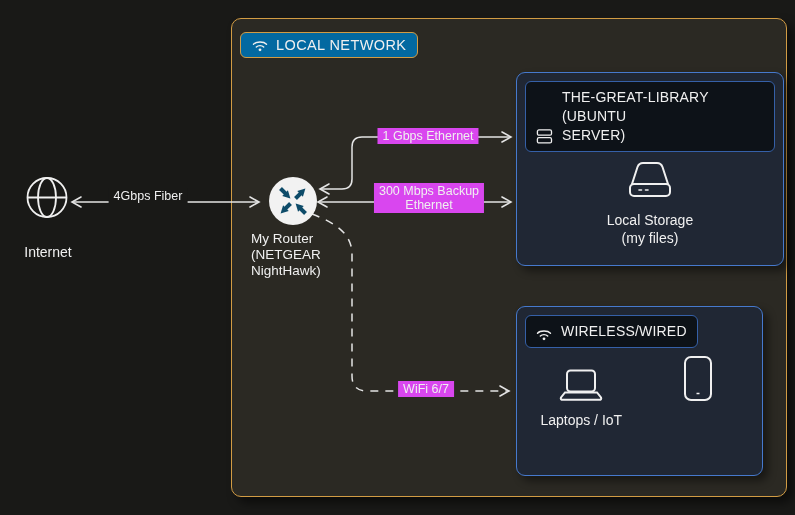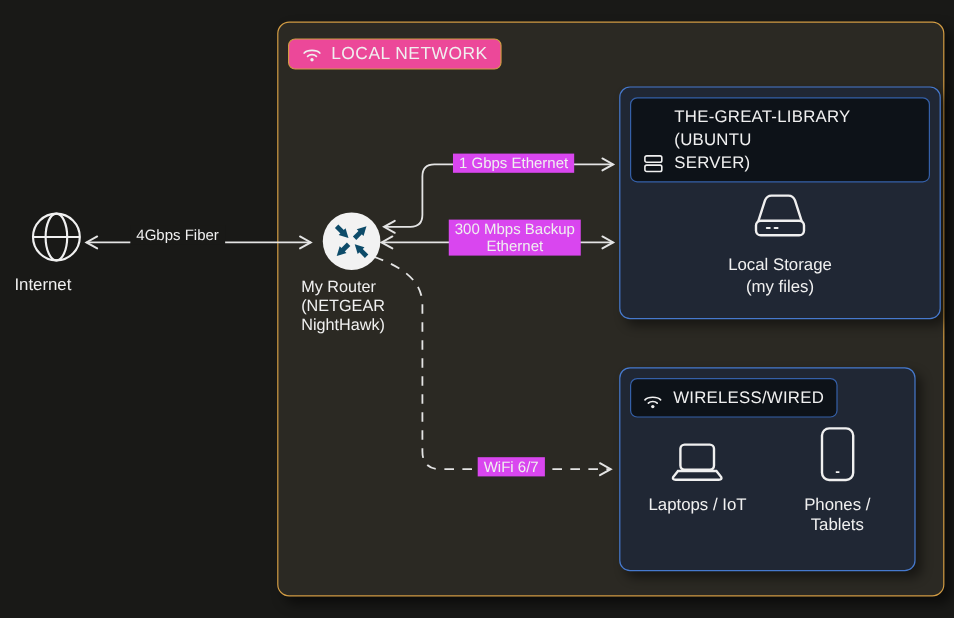--- a/index.html
+++ b/index.html
@@ -8,21 +8,21 @@
     font-family:"Liberation Sans",sans-serif;color:#f0f0f0;overflow:hidden;
   }
   
   .group{
     position:absolute;left:231px;top:18px;width:554px;height:477px;
     background:#2b2923;border:1.5px solid #d29c44;border-radius:10px;
     box-shadow:6px 6px 10px rgba(0,0,0,.5);z-index:0;
   }
   .group-label{
     position:absolute;left:240px;top:32px;display:flex;align-items:center;gap:8px;
-    background:#ec4899;border:1px solid #d29c44;border-radius:6px;
+    background:#0369a1;border:1px solid #d29c44;border-radius:6px;
     padding:4px 11px;font-size:14.5px;letter-spacing:.4px;z-index:3;white-space:nowrap;
   }
   
   svg.edges{position:absolute;left:0;top:0;z-index:1;}
   
   .edge-label{
     position:absolute;transform:translate(-50%,-50%);background:#d946ef;
     padding:1px 5px;font-size:12.5px;white-space:nowrap;z-index:2;text-align:center;line-height:14px;
   }
   .edge-label.outside{background:#191917;}
@@ -45,21 +45,21 @@
   .storage-wrap{position:absolute;left:0;right:0;top:86px;display:flex;flex-direction:column;align-items:center;}
   .storage-wrap .lbl{margin-top:12px;font-size:14px;line-height:18px;text-align:center;}
   .storage-wrap .lbl .blk{display:block;}
   
   .devices{position:absolute;left:6px;right:6px;top:42px;display:flex;}
   .device{flex:1;display:flex;flex-direction:column;align-items:center;}
   .icon-slot{height:54px;display:flex;align-items:flex-end;justify-content:center;}
   .device .lbl{margin-top:9px;font-size:14px;line-height:17px;text-align:center;width:86px;}
   
   .internet-node{position:absolute;left:23px;top:175px;width:48px;z-index:3;}
-  .internet-label{position:absolute;left:0;top:229px;width:96px;font-size:14px;z-index:3;margin-left:12px;}
+  .internet-label{position:absolute;left:0;top:244px;width:96px;text-align:center;font-size:14px;z-index:3;}
   .router-node{position:absolute;left:265px;top:173px;z-index:3;}
   .router-label{position:absolute;left:251px;top:231px;width:85px;font-size:13.5px;line-height:16px;z-index:3;}
   .ic{display:block;}
 </style>
 </head>
 <body>
 
 <div class="stage">
 
   <div class="group"></div>
@@ -175,18 +175,17 @@
       </div>
       <div class="device">
         <div class="icon-slot">
           <svg class="ic" width="34" height="48" viewBox="0 0 34 48">
             <g fill="none" stroke="#f0f0f0" stroke-width="2">
               <rect x="4" y="2" width="26" height="43" rx="6"></rect>
               <line x1="15.5" y1="38.5" x2="18.5" y2="38.5" stroke-width="1.5"></line>
             </g>
           </svg>
         </div>
-        <div class="lbl">Phones / Tablets</div>
       </div>
     </div>
   </div>
 
 </div>
 
 </body></html>

